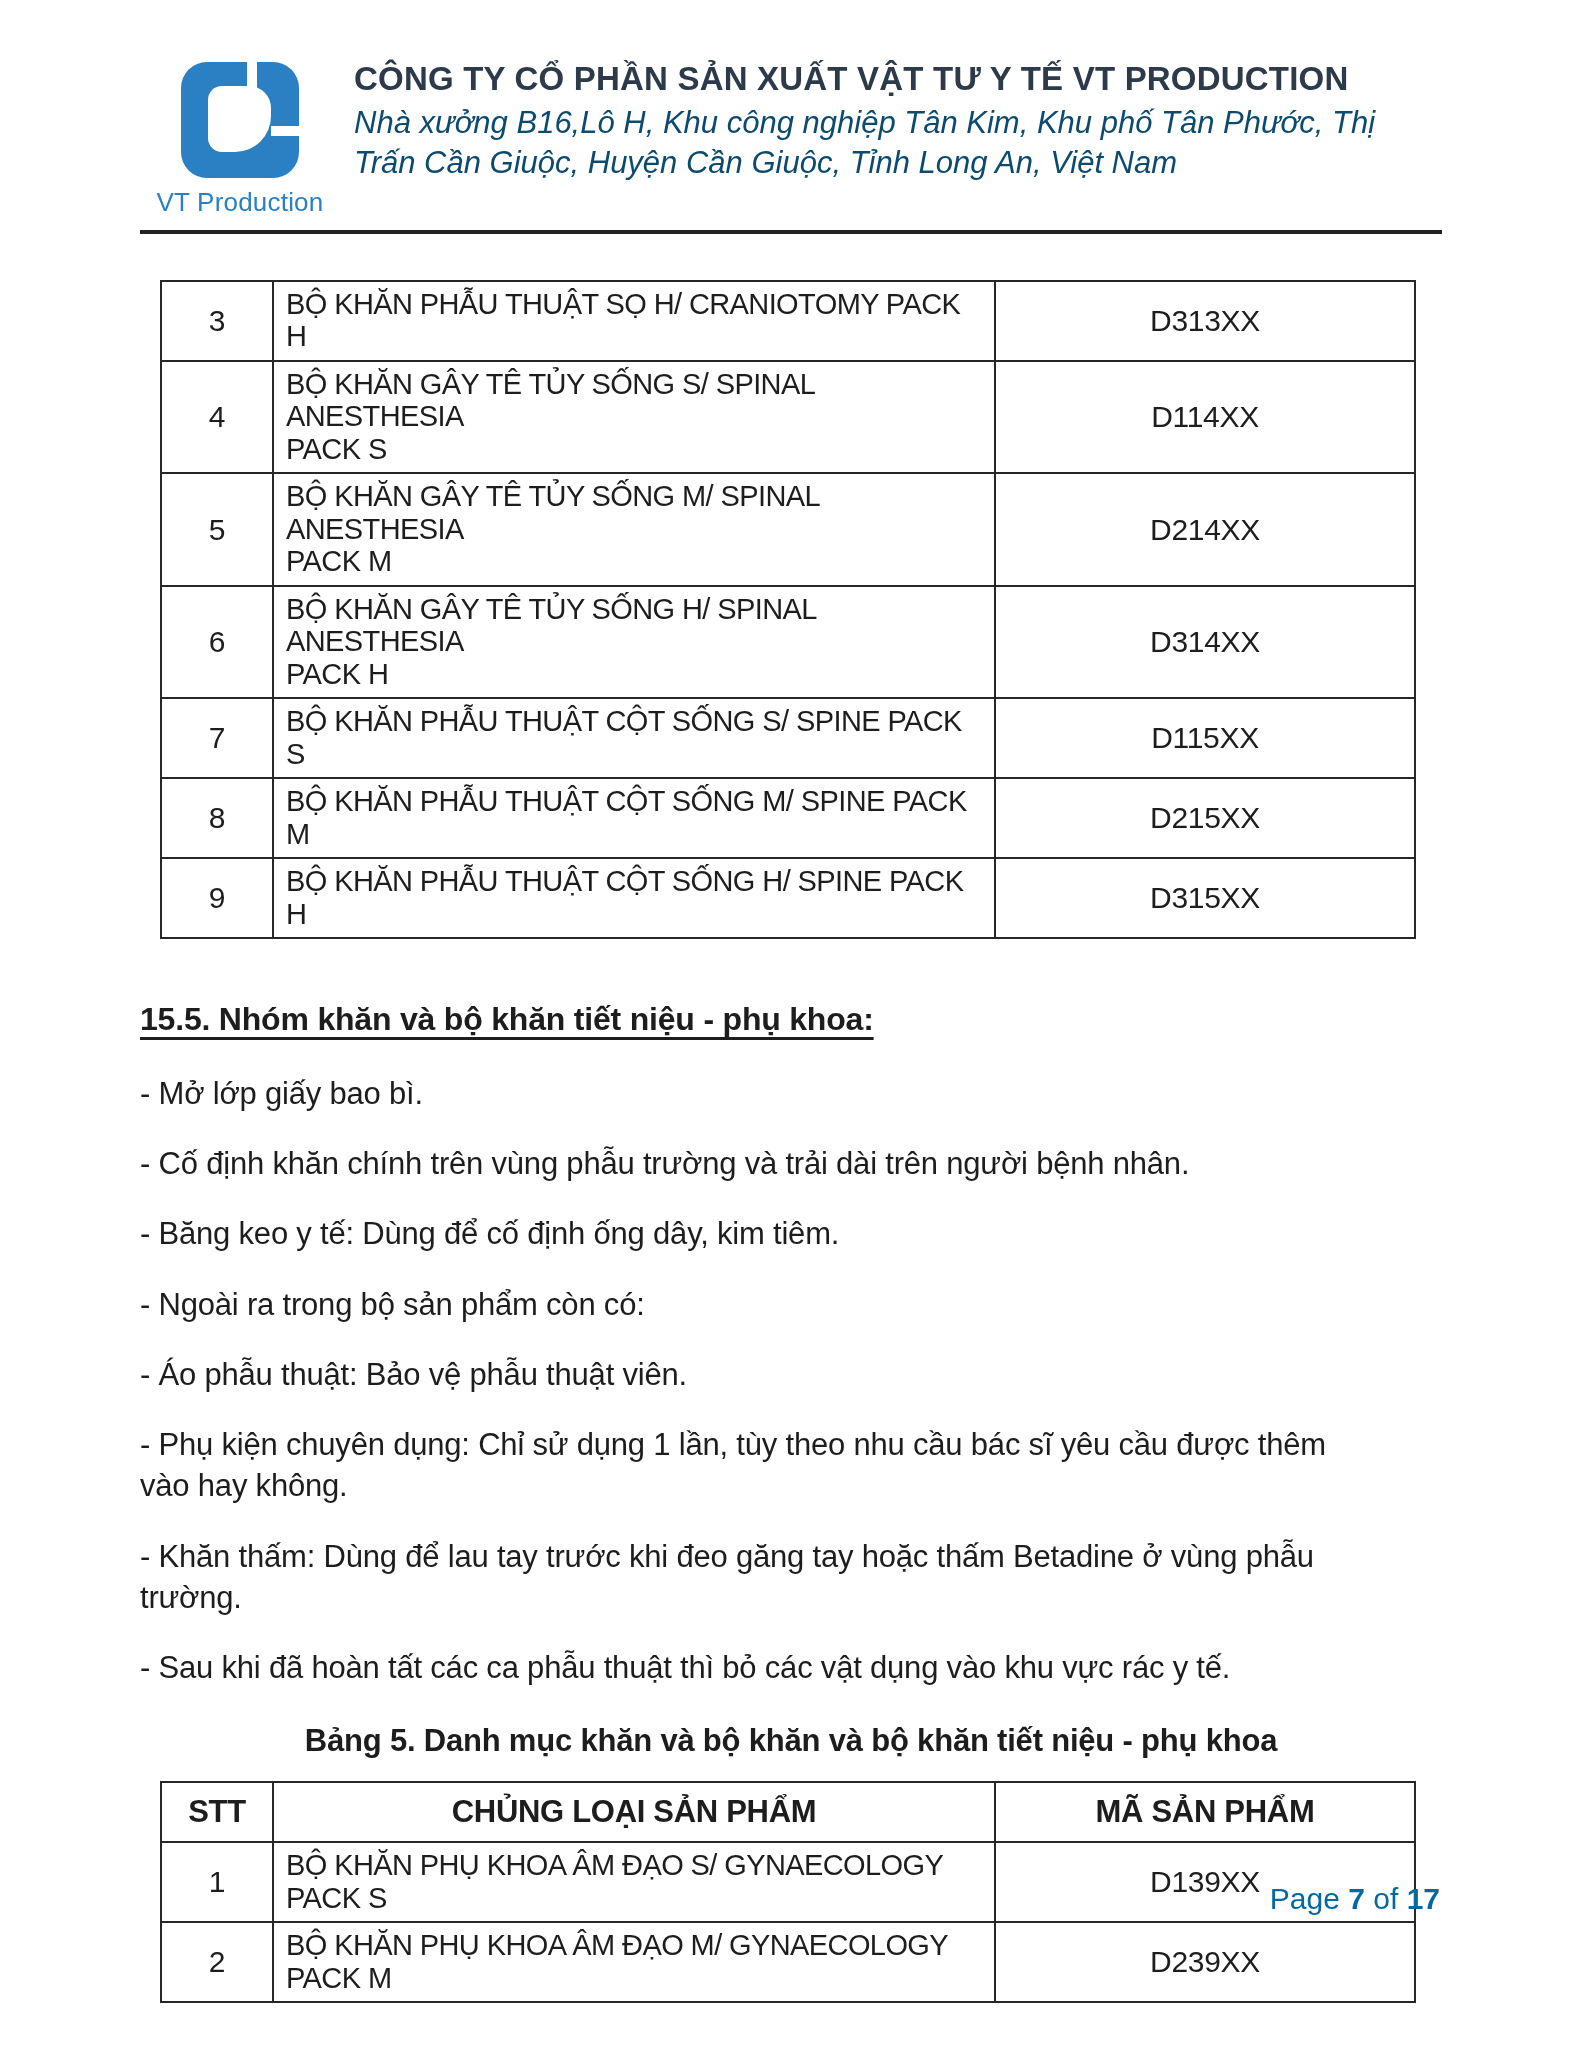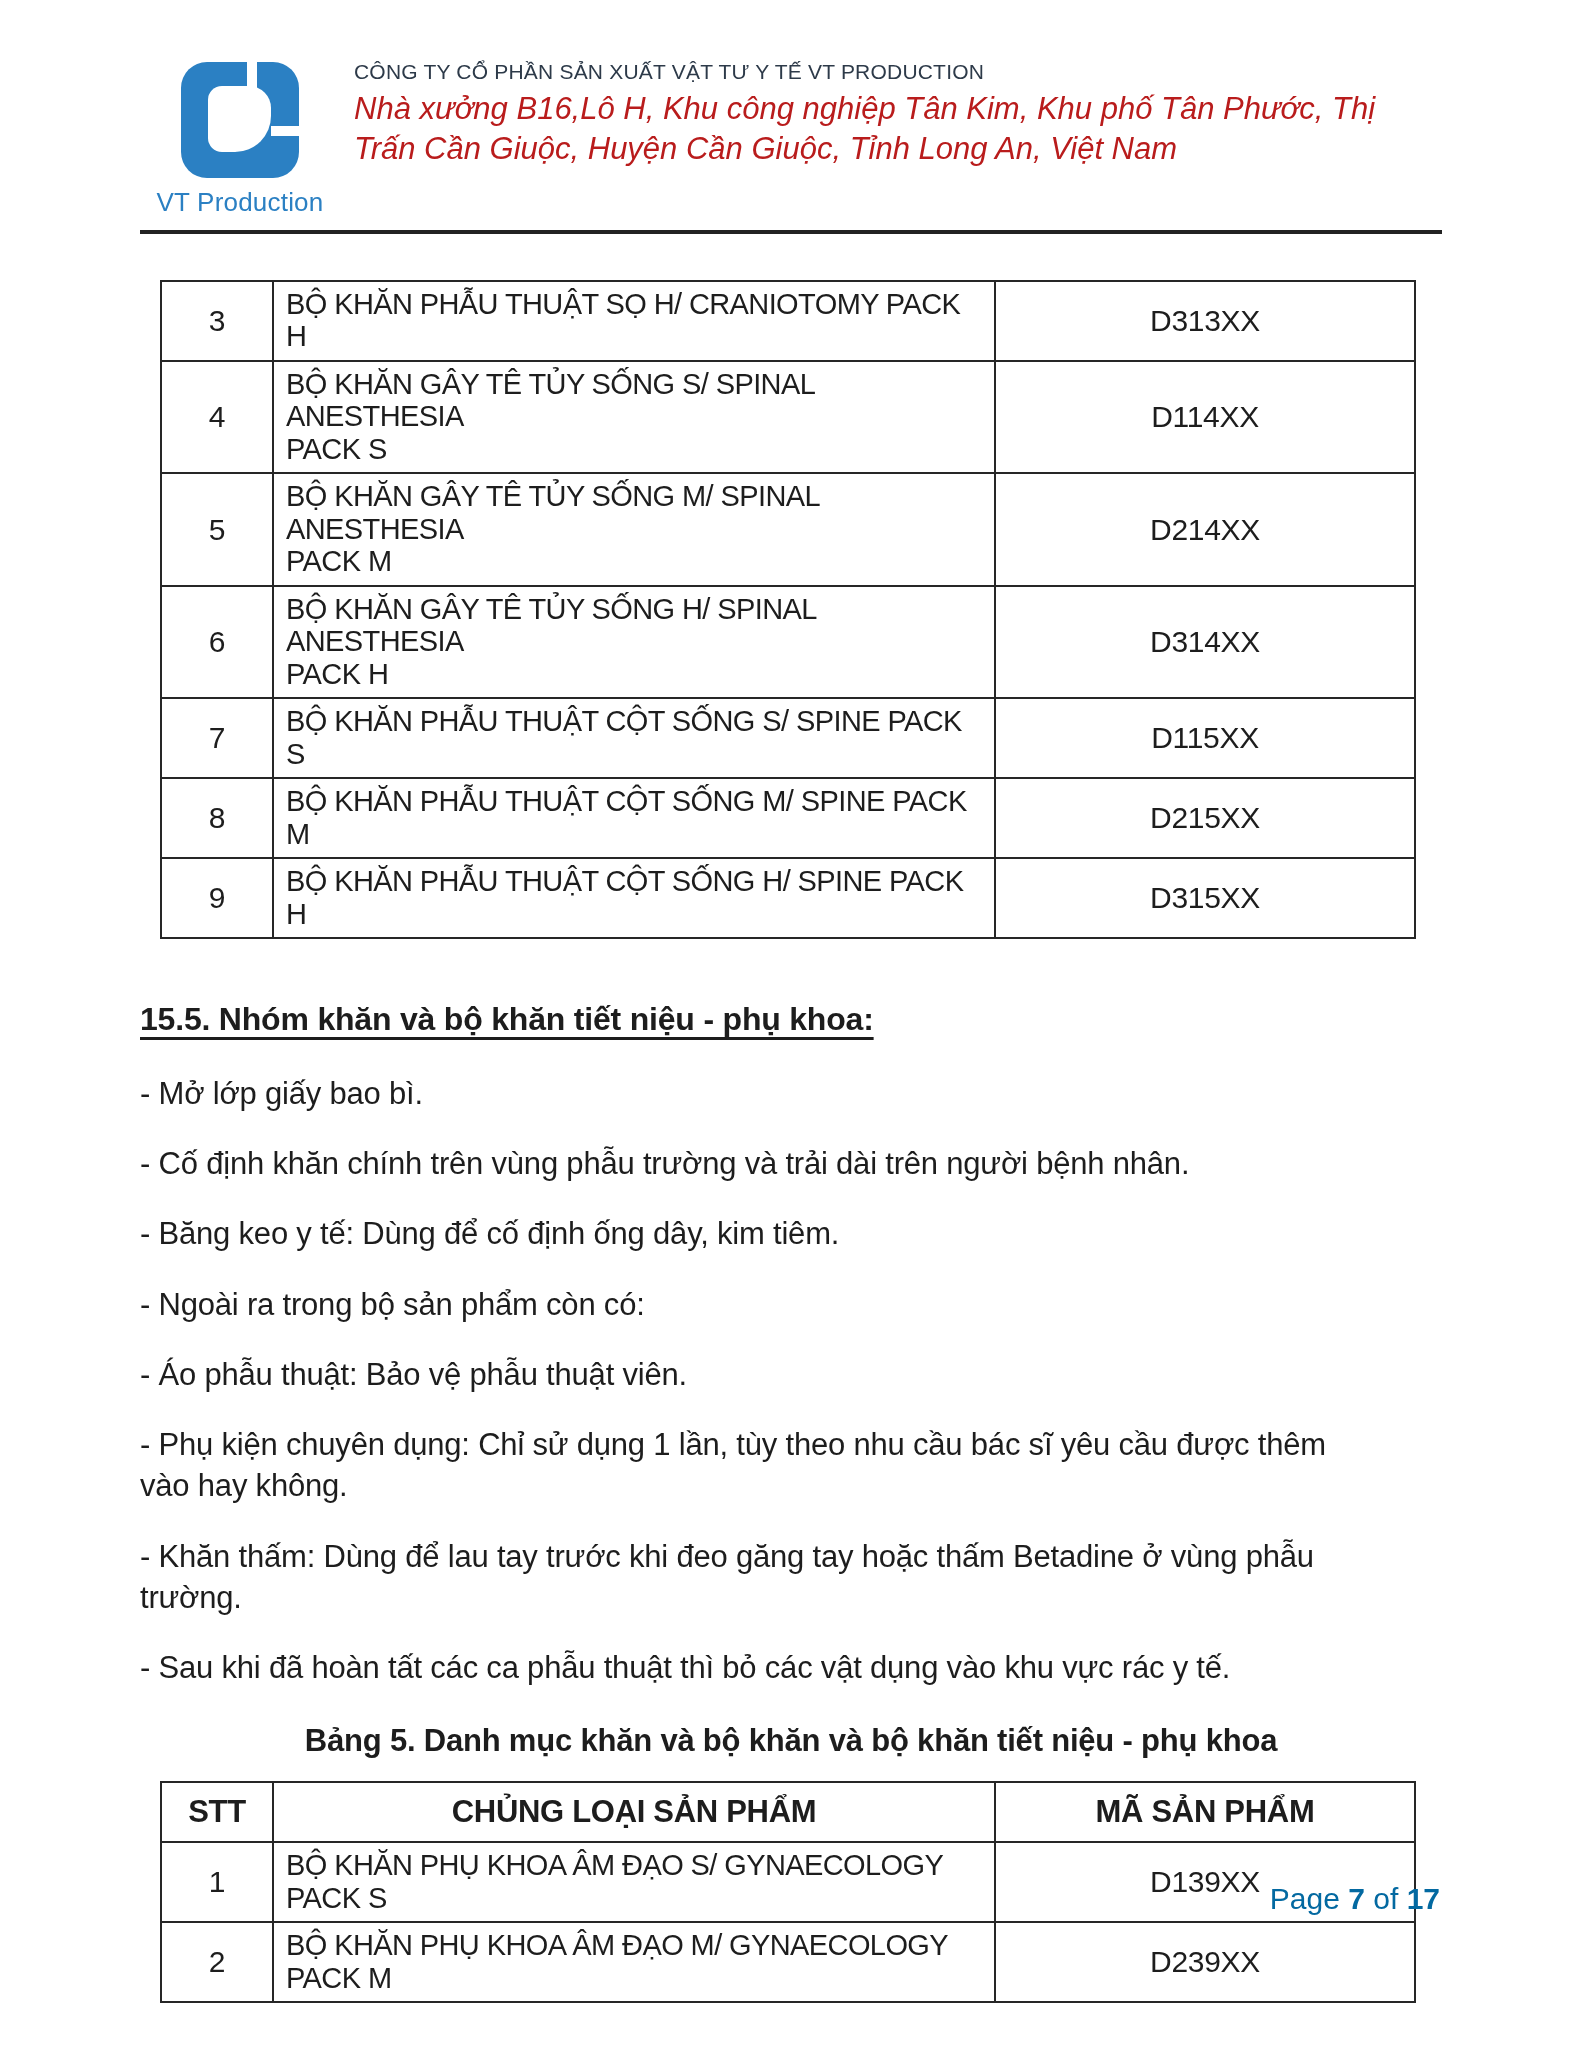--- a/index.html
+++ b/index.html
@@ -17,22 +17,22 @@
 
   
   .doc-header { display:flex; align-items:flex-start; gap:14px; }
   .logo-block { flex:0 0 auto; width:200px; text-align:center; padding-top:4px; }
   .logo-mark { position:relative; width:118px; height:116px; margin:0 auto; border-radius:26px; }
   .logo-inner { position:absolute; left:27px; top:24px; width:63px; height:66px; background:#fff; border-radius:14px 22px 36px 14px; }
   .logo-notch-top { position:absolute; left:66px; top:0; width:10px; height:27px; background:#fff; }
   .logo-notch-right { position:absolute; right:0; top:64px; width:28px; height:10px; background:#fff; }
   .logo-label { margin-top:9px; font-size:26px; letter-spacing:0.2px; }
   .header-text { flex:1 1 auto; padding-top:2px; }
-  .company-name { font-size:21px; font-weight:normal; letter-spacing:0.2px; }
-  .company-address { margin-top:5px; font-size:31px; font-style:italic; color:#b91c1c; line-height:1.28; white-space:pre-line; }
+  .company-name { font-size:33px; font-weight:bold; letter-spacing:0.2px; }
+  .company-address { margin-top:5px; font-size:31px; font-style:italic; color:#0c4a6e; line-height:1.28; white-space:pre-line; }
   .header-rule { border-top:4px solid #222222; margin-top:12px; }
 
   
   .data-table { width:1256px; margin:46px 0 0 20px; border-collapse:collapse; table-layout:fixed; }
   .data-table td, .data-table th { border:2px solid #262626; vertical-align:middle; }
   .data-table col.c-stt  { width:112px; }
   .data-table col.c-name { width:722px; }
   .data-table col.c-code { width:auto; }
   .cell-stt  { text-align:center; font-size:30px; padding:9px 4px; }
   .cell-name { text-align:left; font-size:29px; letter-spacing:-0.6px; line-height:1.12; padding:6px 12px 7px 12px; white-space:pre-line; }

